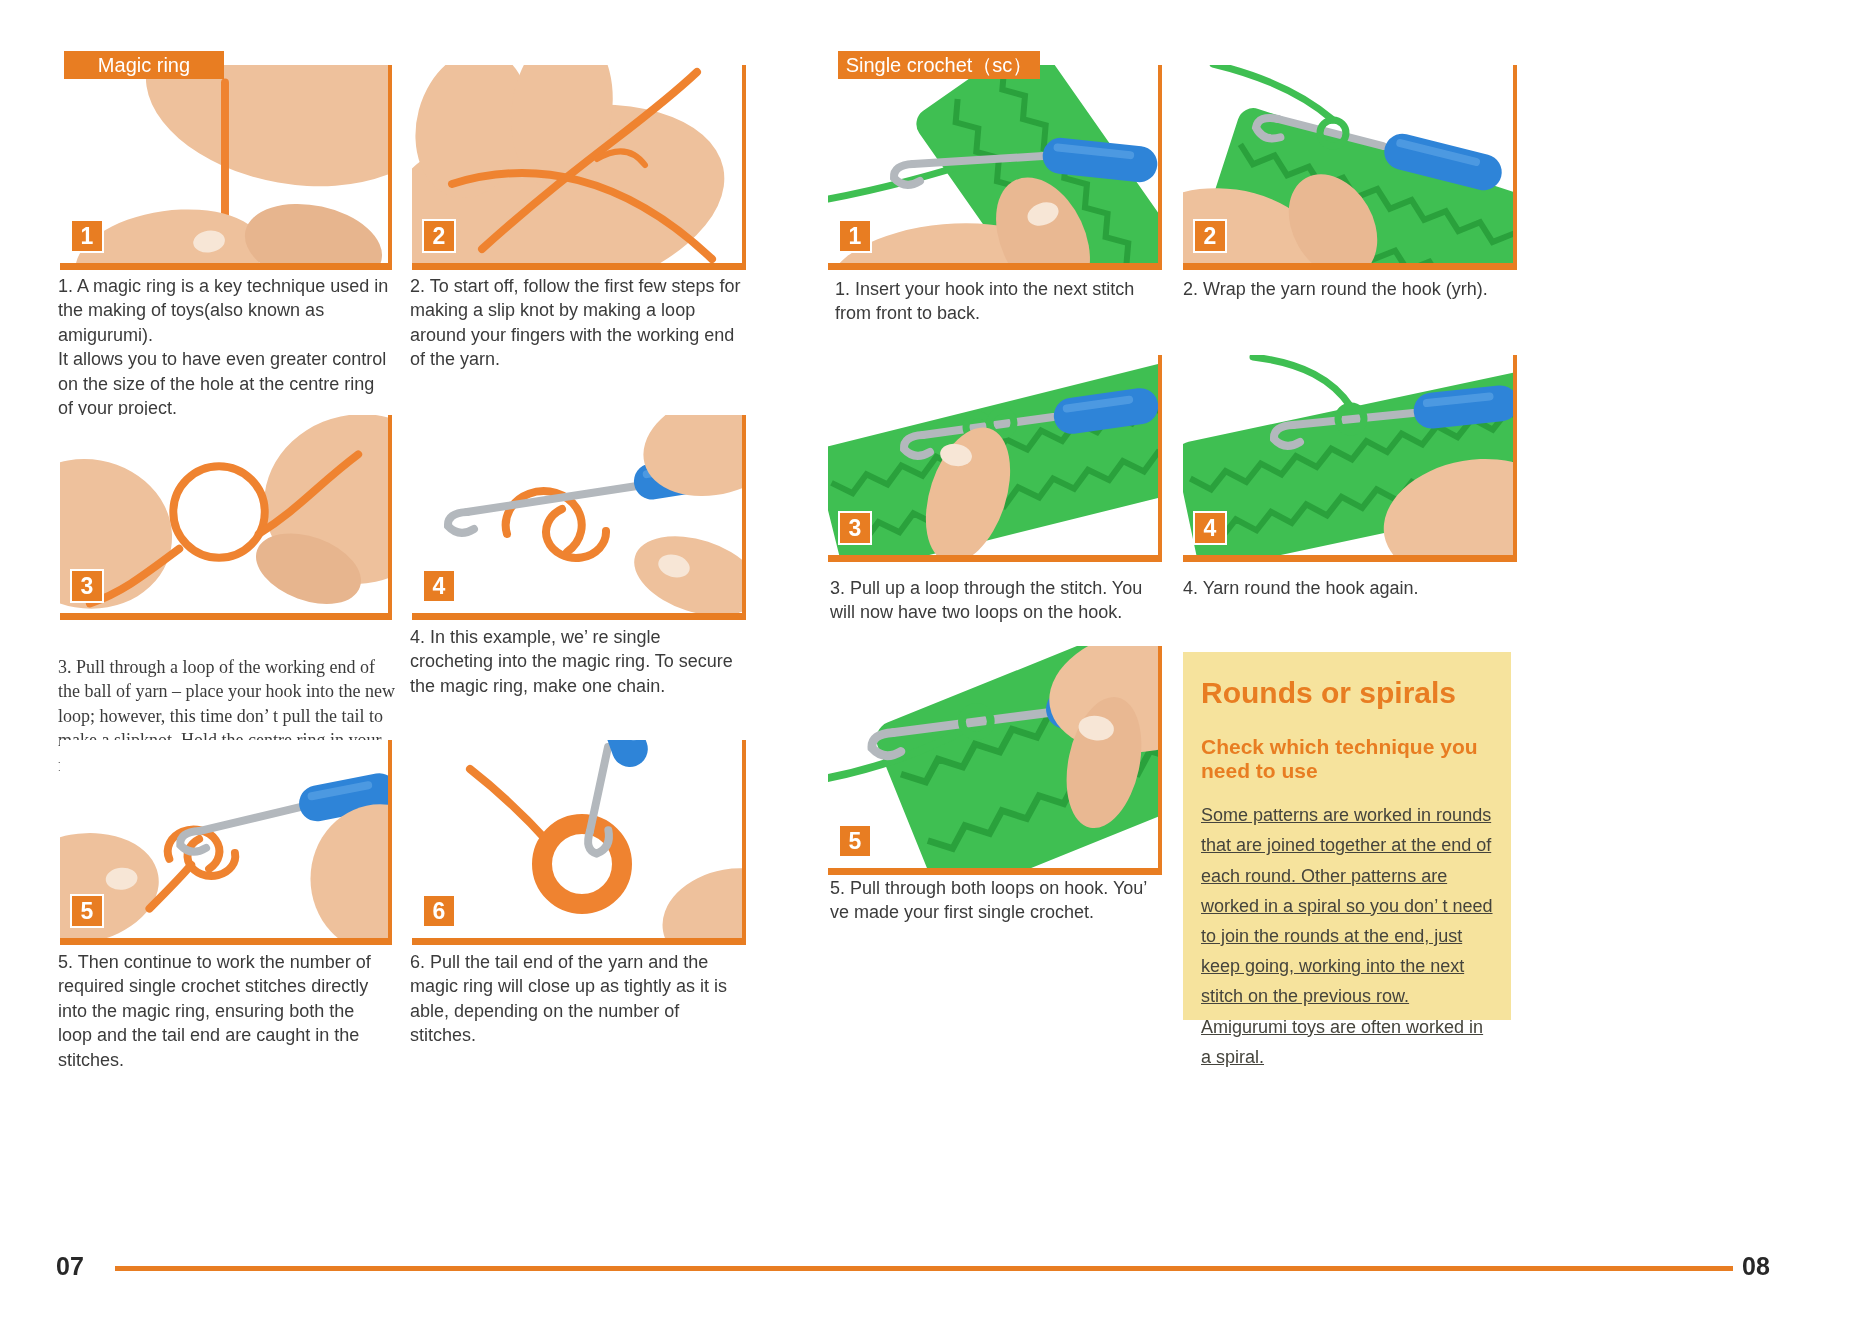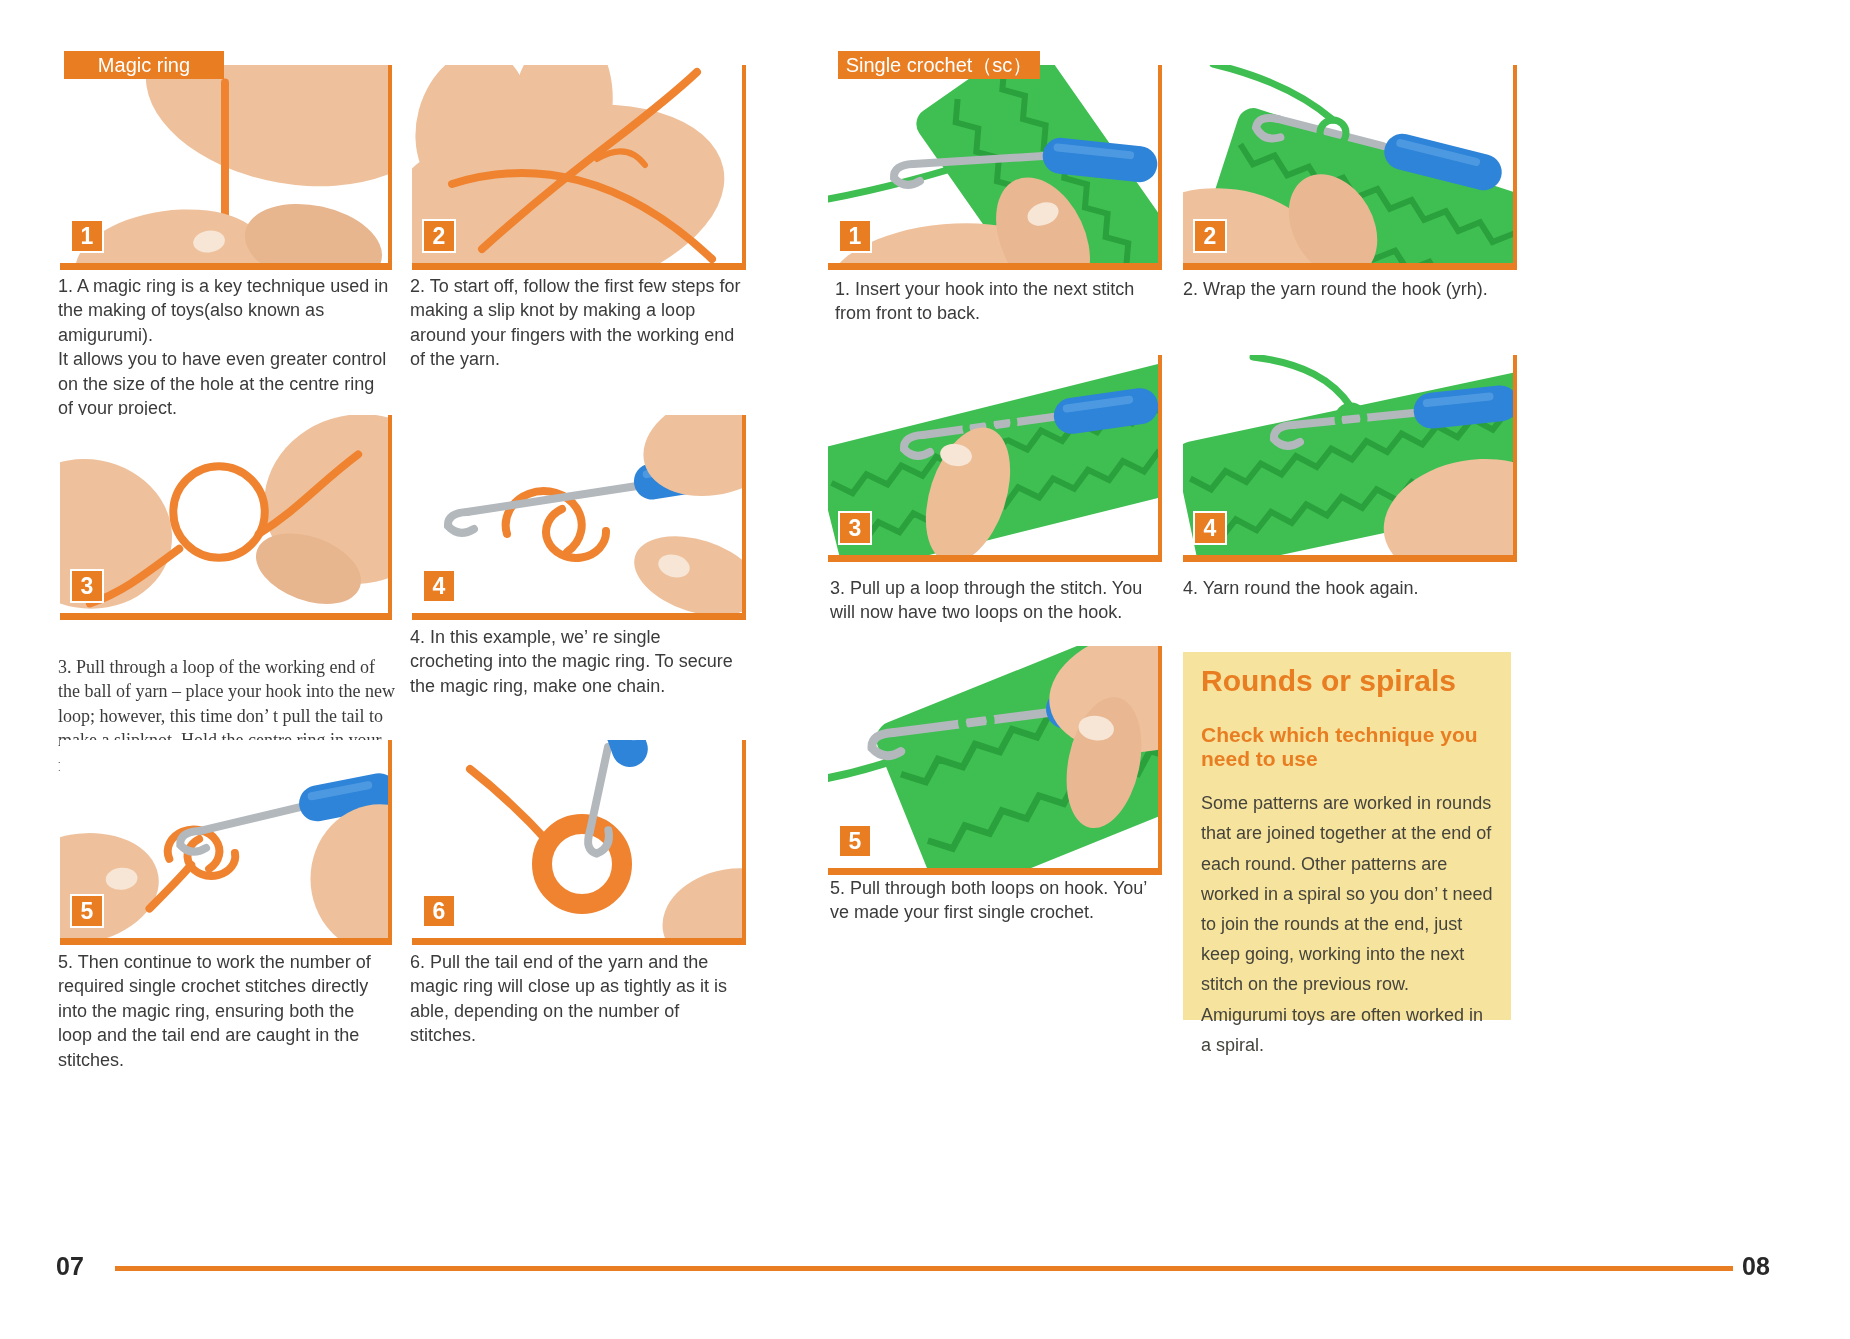--- a/index.html
+++ b/index.html
@@ -25,24 +25,24 @@
   .badge{
     position:absolute;left:10px;bottom:10px;width:34px;height:34px;
     background:var(--accent-orange);border:2px solid #fff;color:#fff;
     font-size:23px;font-weight:bold;display:flex;align-items:center;justify-content:center;
     z-index:2;box-sizing:border-box;
   }
   .cap{
     position:absolute;margin:0;font-size:18px;line-height:1.36;color:#3b3b3b;
     white-space:pre-line;
   }
-  .info-box{position:absolute;background:var(--panel-yellow);box-sizing:border-box;padding:12px 18px;}
+  .info-box{position:absolute;background:var(--panel-yellow);box-sizing:border-box;padding:24px 18px;}
   .info-title{margin:0;color:var(--accent-orange);font-size:30px;font-weight:bold;}
   .info-sub{margin:25px 0 0;color:var(--accent-orange);font-size:21px;font-weight:bold;line-height:1.12;}
-  .info-body{margin:18px 0 0;font-size:18px;line-height:1.68;color:#45443c;white-space:pre-line;}
+  .info-body{margin:18px 0 0;font-size:18px;line-height:1.68;color:#45443c;white-space:pre-line;text-decoration:underline;}
   .pagenum{position:absolute;font-size:25px;color:#282828;font-weight:600;}
   .rule{position:absolute;background:var(--accent-orange);height:5px;}
 </style>
 </head>
 <body>
 
 <div class="sec-header" style="left:64px;top:51px;width:160px;">Magic ring</div>
 
 <div class="photo" style="left:60px;top:65px;width:328px;height:198px;">
   <div class="photo-art"><svg viewBox="0 0 330 200" preserveAspectRatio="xMidYMid slice" width="100%" height="100%">

